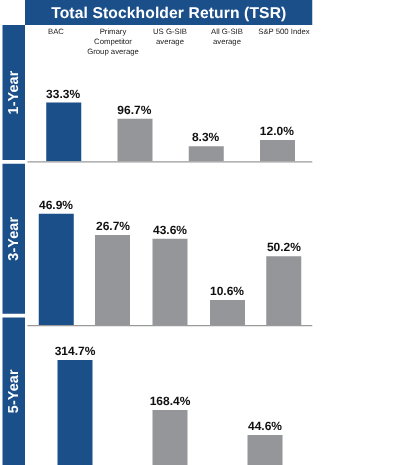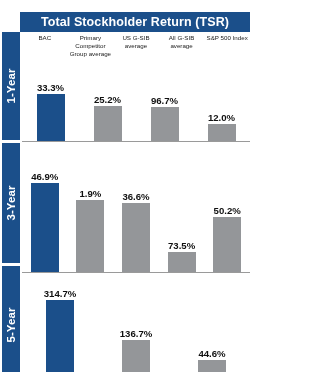--- a/index.html
+++ b/index.html
@@ -14,21 +14,20 @@
     overflow: hidden;
     position: relative;
   }
 
   #chart-root {
     position: absolute;
     left: 0; top: 0;
     width: 250px;
     height: 300px;
     background: #ffffff;
-    margin-top: 12px;
   }
 
   
   .title-bar {
     position: absolute;
     left: 20px;
     top: 0;
     width: 230px;
     height: 20px;
     background: #1b4f8a;
@@ -168,69 +167,69 @@
     <span class="side-text">5-Year</span>
   </div>
 
   <div class="panel p0">
     <div class="plot-area">
         <div class="bar-slot">
           <div class="bar-value">33.3%</div>
           <div class="bar highlight" style="height: 47px;"></div>
         </div>
         <div class="bar-slot">
-          <div class="bar-value">25.2%</div>
-          <div class="bar" style="height: 35px;"></div>
-        </div>
-        <div class="bar-slot">
           <div class="bar-value">96.7%</div>
           <div class="bar" style="height: 34px;"></div>
         </div>
         <div class="bar-slot">
+          <div class="bar-value">8.3%</div>
+          <div class="bar" style="height: 12px;"></div>
+        </div>
+        <div class="bar-slot">
           <div class="bar-value">12.0%</div>
           <div class="bar" style="height: 17px;"></div>
         </div>
       </div>
     <div class="baseline"></div>
   </div>
 
   <div class="panel p1">
     <div class="plot-area">
         <div class="bar-slot">
           <div class="bar-value">46.9%</div>
           <div class="bar highlight" style="height: 89px;"></div>
         </div>
         <div class="bar-slot">
-          <div class="bar-value">1.9%</div>
+          <div class="bar-value">26.7%</div>
           <div class="bar" style="height: 72px;"></div>
         </div>
         <div class="bar-slot">
-          <div class="bar-value">36.6%</div>
+          <div class="bar-value">43.6%</div>
           <div class="bar" style="height: 69px;"></div>
         </div>
         <div class="bar-slot">
-          <div class="bar-value">73.5%</div>
+          <div class="bar-value">10.6%</div>
           <div class="bar" style="height: 20px;"></div>
         </div>
         <div class="bar-slot">
           <div class="bar-value">50.2%</div>
           <div class="bar" style="height: 55px;"></div>
         </div>
       </div>
     <div class="baseline"></div>
   </div>
 
   <div class="panel p2">
     <div class="plot-area">
         <div class="bar-slot">
           <div class="bar-value">314.7%</div>
           <div class="bar highlight" style="height: 87px;"></div>
         </div>
         <div class="bar-slot">
-          <div class="bar-value">136.7%</div>
+          <div class="bar-value">168.4%</div>
           <div class="bar" style="height: 47px;"></div>
         </div>
         <div class="bar-slot">
           <div class="bar-value">44.6%</div>
           <div class="bar" style="height: 27px;"></div>
         </div>
       </div>
 
   </div>
 

